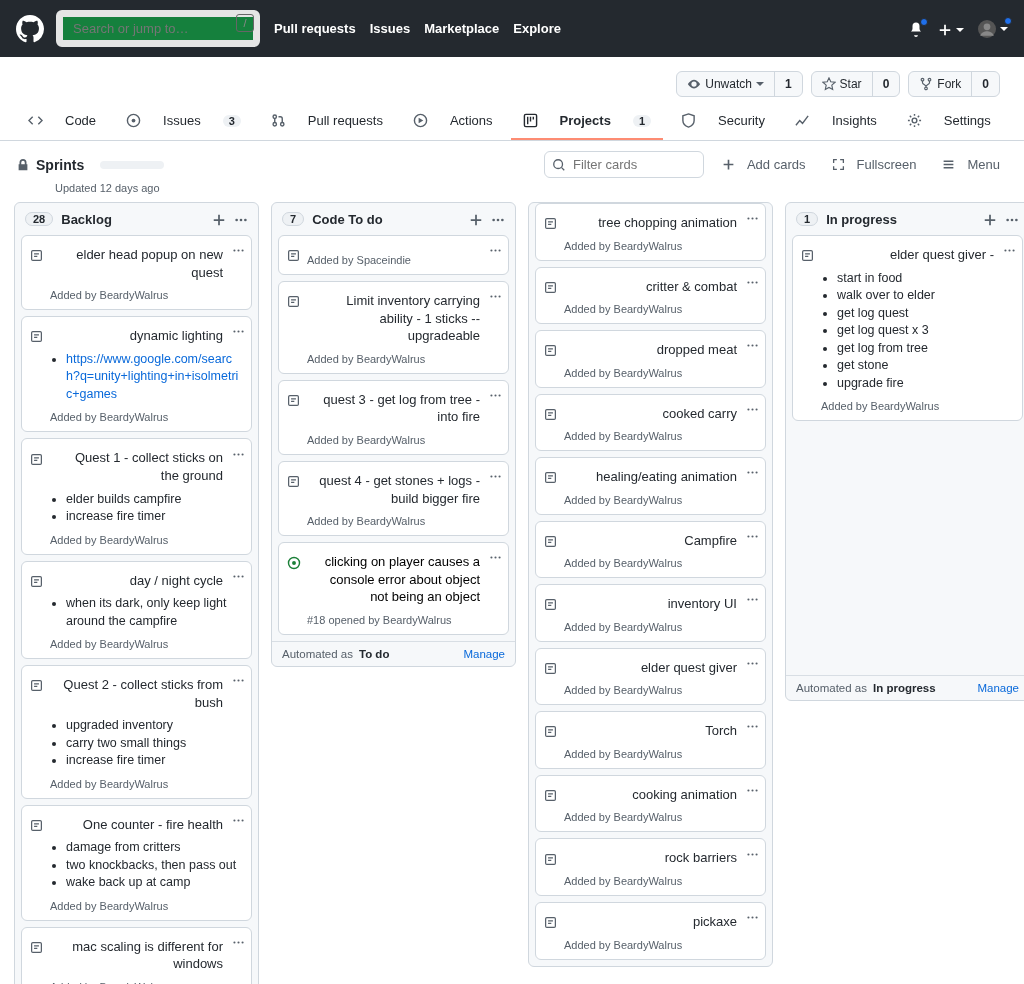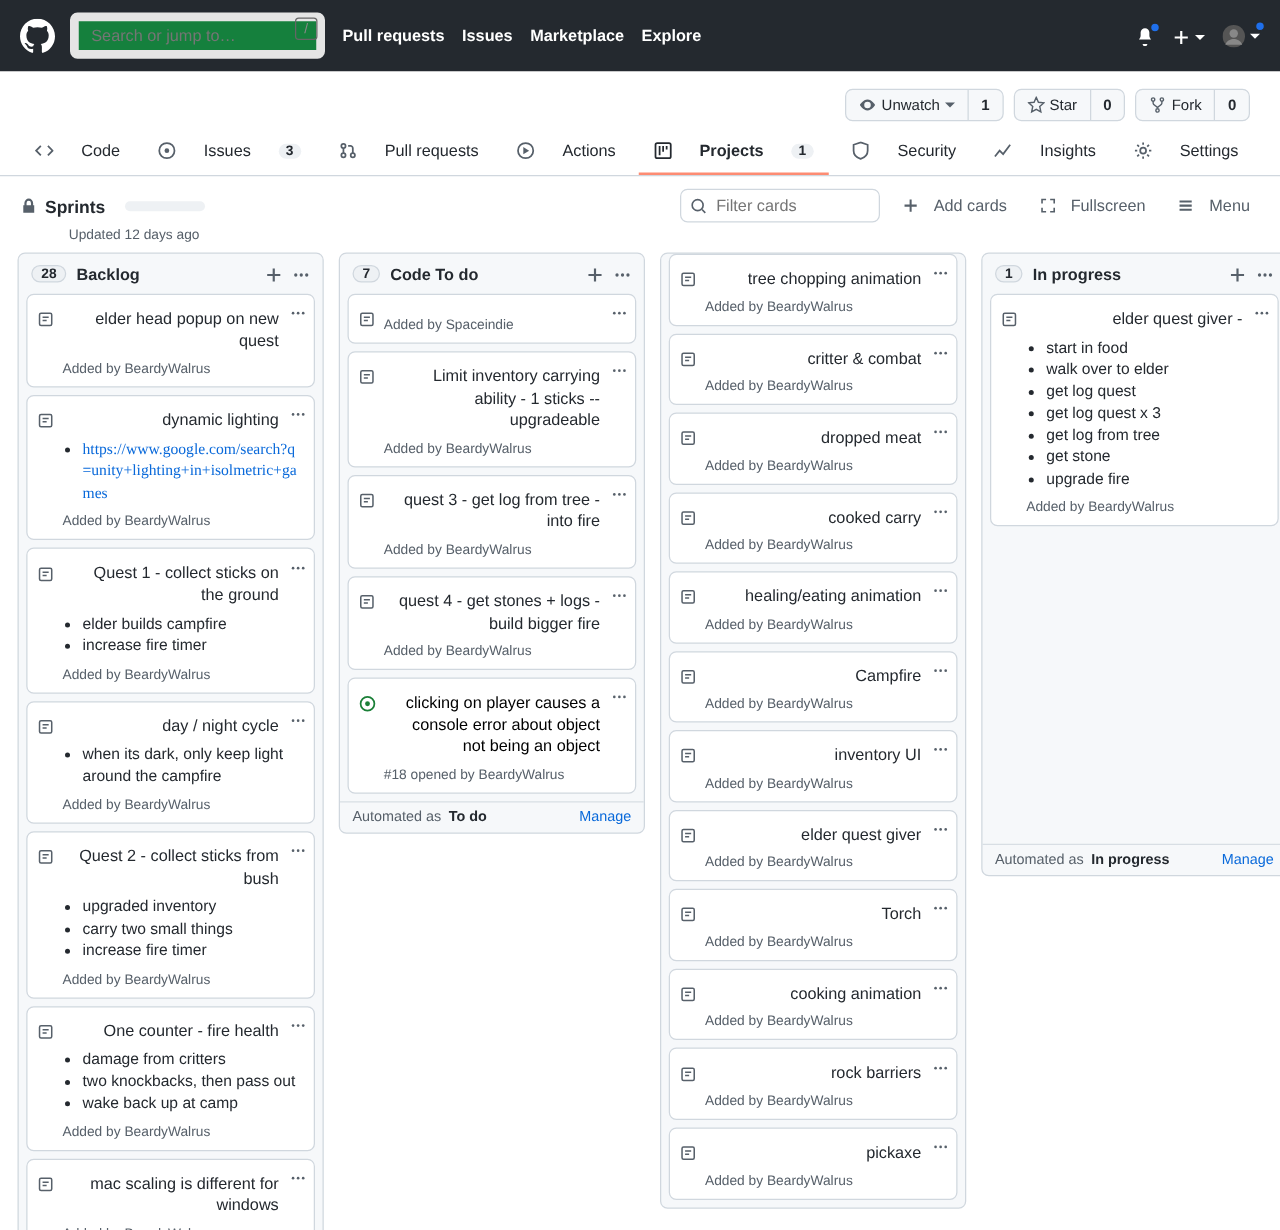--- a/index.html
+++ b/index.html
@@ -44,21 +44,21 @@
   .col-head .name { font-weight:600; font-size:13px; flex:1; }
   .col-head .act { color:#57606a; display:flex; gap:8px; }
   .cards { padding:0 6px 6px; display:flex; flex-direction:column; gap:6px; }
   .card { background:#fff; border:1px solid #d0d7de; border-radius:6px; padding:10px 10px 8px; position:relative; font-size:13px;}
   .card .ico { position:absolute; left:8px; top:11px; color:#57606a; }
   .card .ico.open { color:#1a7f37; }
   .card .ctitle { margin-left:30px; margin-right:18px; line-height:1.35;text-align:right; }
   .card .ctitle.link { color:#000000; }
   .card ul { margin:6px 0 4px 34px; padding:0; }
   .card ul li { font-size:12.5px; line-height:1.4; }
-  .card a.url { color:#0969da; font-size:12.5px; word-break:break-all; display:block; margin:4px 0 4px 18px;font-family:Liberation Serif, serif;}
+  .card a.url { color:#0969da; font-size:12.5px; word-break:break-all; display:block; margin:4px 0 4px 18px;}
   .card .meta { color:#57606a; font-size:11px; margin-top:8px; margin-left:18px;}
   .card .meta .u { color:#57606a;}
   .card .kebab { position:absolute; top:6px; right:6px; color:#57606a; }
   .col-foot { border-top:1px solid #d8dee4; padding:6px 10px; font-size:11.5px; color:#57606a; display:flex; gap:6px;}
   .col-foot .manage { margin-left:auto; color:#0969da; }
   svg { display:inline-block; vertical-align:middle; }
   a { text-decoration:none; cursor:pointer; }
   input { outline:none; }
 </style>
 </head>

